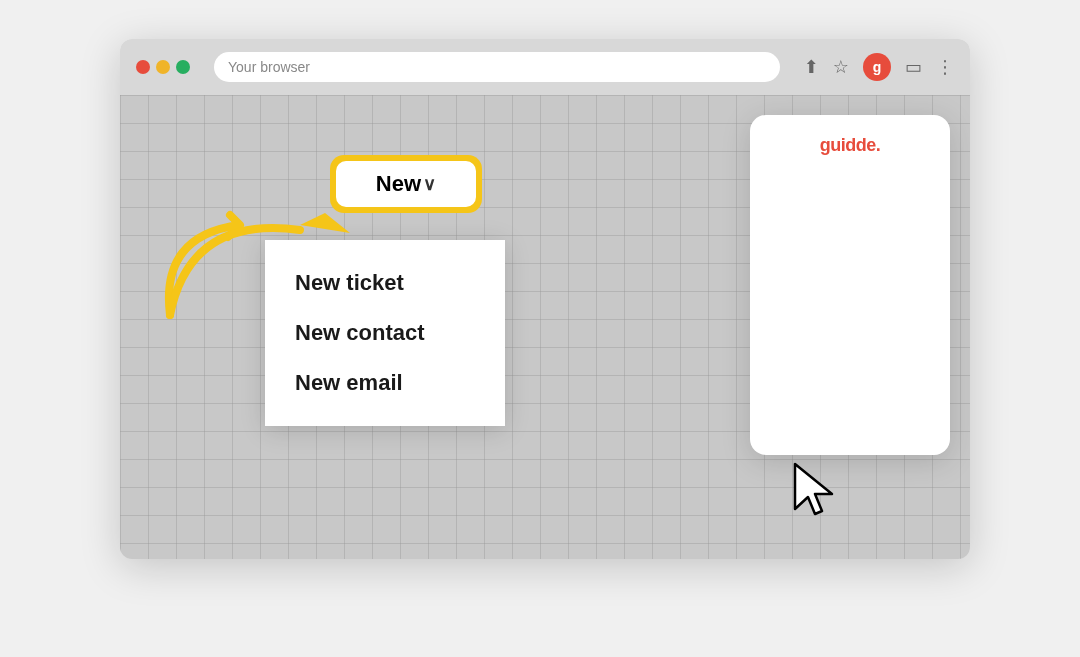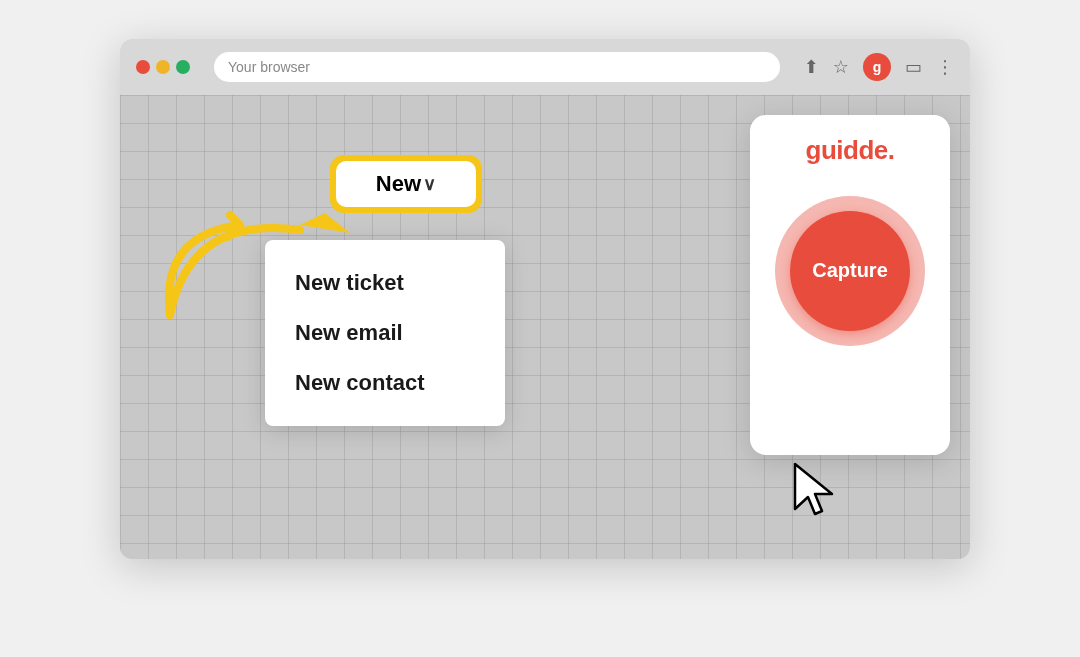--- a/index.html
+++ b/index.html
@@ -146,21 +146,21 @@
       font-size: 18px;
       color: #333;
     }
 
     
     .dropdown-menu {
       position: absolute;
       top: 145px;
       left: 145px;
       background: white;
-      border-radius: 8px;
+      border-radius: 0;
       box-shadow: 0 4px 24px rgba(0,0,0,0.15);
       padding: 18px 30px;
       z-index: 9;
       min-width: 240px;
     }
 
     .dropdown-item {
       font-size: 22px;
       font-weight: 600;
       color: #1a1a1a;
@@ -189,21 +189,21 @@
       border-radius: 16px;
       box-shadow: 0 6px 30px rgba(0,0,0,0.15);
       display: flex;
       flex-direction: column;
       align-items: center;
       padding: 20px 16px;
       z-index: 10;
     }
 
     .guidde-logo {
-      font-size: 26px;
+      font-size: 18px;
       font-weight: 700;
       color: #e74c3c;
       margin-bottom: 20px;
       letter-spacing: -0.5px;
       text-align: center;
     }
 
     .capture-button-outer {
       width: 150px;
       height: 150px;
@@ -283,31 +283,26 @@
         <div class="new-button-highlight">
           <button class="new-button">
             <span>New</span>
             <span class="chevron-down">∨</span>
           </button>
         </div>
       </div>
 
       <div class="dropdown-menu">
         <div class="dropdown-item">New ticket</div>
+        <div class="dropdown-item">New contact</div>
         <div class="dropdown-item">New email</div>
-        <div class="dropdown-item">New contact</div>
       </div>
 
       <div class="guidde-card">
         <div class="guidde-logo">guidde.</div>
-        <div class="capture-button-outer">
-          <div class="capture-button-inner">
-            <span class="capture-label">Capture</span>
-          </div>
-        </div>
       </div>
 
       <svg class="cursor-svg" viewBox="0 0 50 60" fill="none" xmlns="http://www.w3.org/2000/svg">
         <polygon points="5,5 5,50 18,38 25,55 32,52 25,35 42,35" fill="white" stroke="black" stroke-width="2.5" stroke-linejoin="round"></polygon>
       </svg>
 
     </div>
   </div>
 </div>
 

